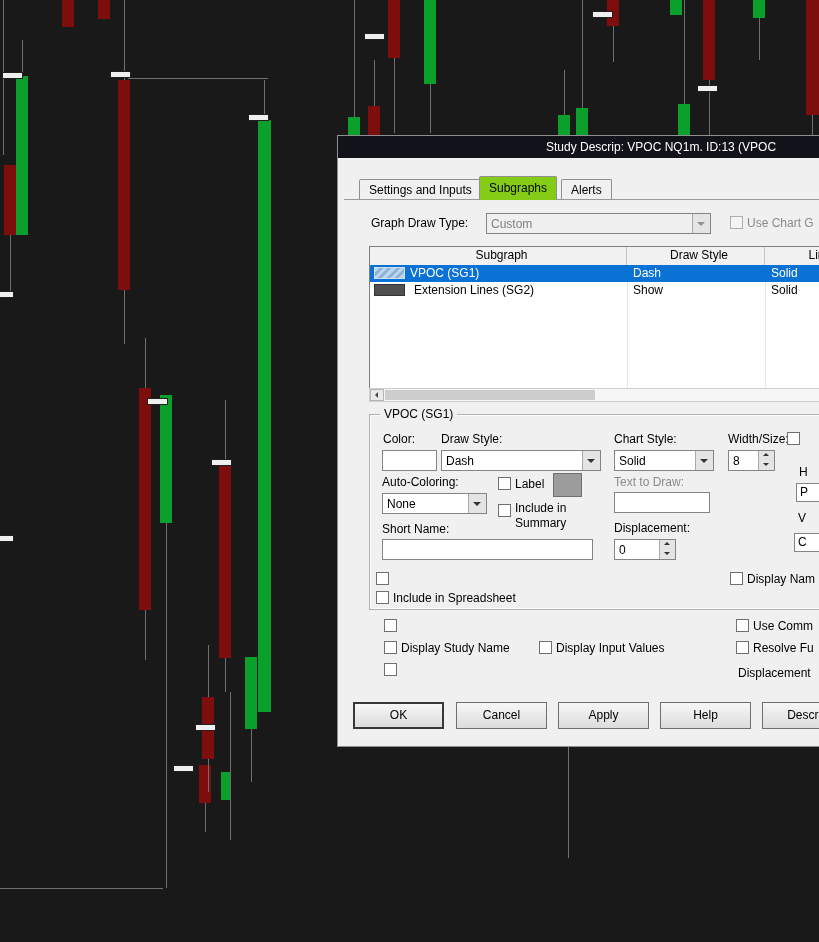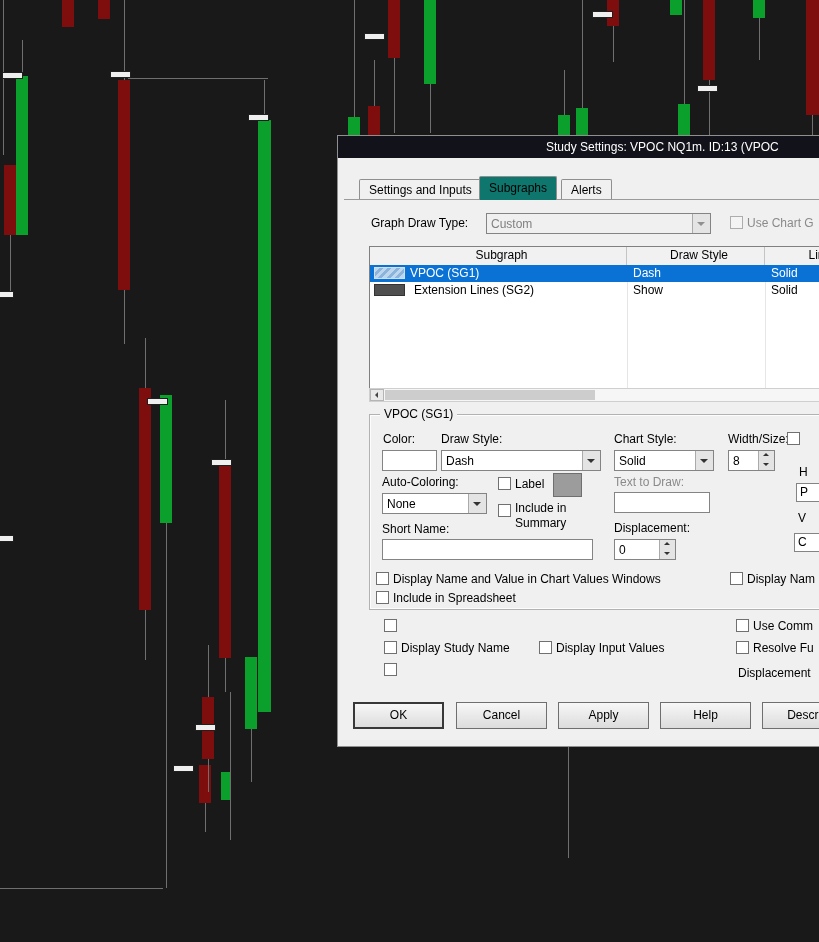--- a/index.html
+++ b/index.html
@@ -16,21 +16,21 @@
   .marker{position:absolute;width:21px;height:7px;background:#efefef;border:1px solid #1f1f1f;box-sizing:border-box;}
 
   
   .dialog{position:absolute;left:337px;top:135px;width:560px;height:612px;background:#f0f0f0;
           border:1px solid #8f8f8f;box-sizing:border-box;}
   .titlebar{position:absolute;left:0;top:0;right:0;height:22px;background:#12121a;color:#fff;}
   .titlebar .ttl{position:absolute;left:208px;top:0;line-height:22px;white-space:nowrap;}
 
   .tab{position:absolute;top:43px;height:21px;line-height:20px;padding:0 9px;background:#f0f0f0;
        border:1px solid #8f8f8f;border-bottom:none;border-radius:2px 2px 0 0;box-sizing:border-box;white-space:nowrap;}
-  .tab.active{top:40px;height:24px;line-height:23px;z-index:3;background:#0f766e;}
+  .tab.active{top:40px;height:24px;line-height:23px;z-index:3;background:#84cc16;}
   .tabline{position:absolute;left:6px;right:0;top:63px;height:1px;background:#9a9a9a;z-index:1;}
 
   .lbl{position:absolute;white-space:nowrap;line-height:13px;}
   .lbl.dis{color:#8a8a8a;}
 
   .combo{position:absolute;height:21px;background:#fff;border:1px solid #848484;box-sizing:border-box;}
   .combo .ctxt{position:absolute;left:4px;top:3px;right:18px;white-space:nowrap;overflow:hidden;}
   .combo .cbtn{position:absolute;right:0;top:0;bottom:0;width:17px;background:#e4e4e4;border-left:1px solid #aaa;}
   .combo .cbtn::after{content:"";position:absolute;left:4px;top:8px;border:4px solid transparent;border-top-color:#333;}
   .combo.disabled{background:#f0f0f0;color:#808080;}
@@ -149,21 +149,21 @@
       <div class="marker" style="left: 195px; top: 724px;"></div>
       <div class="marker" style="left: 173px; top: 765px;"></div>
       <div class="marker" style="left: 364px; top: 33px;"></div>
       <div class="marker" style="left: 592px; top: 11px;"></div>
       <div class="marker" style="left: 697px; top: 85px;"></div>
     </div>
 
   <div class="dialog">
 
     <div class="titlebar">
-      <span class="ttl">Study Settings: VPOC NQ1m. ID:13 (VPOC</span>
+      <span class="ttl">Study Descrip: VPOC NQ1m. ID:13 (VPOC</span>
     </div>
 
     <div class="tab" style="left:21px">Settings and Inputs</div>
     <div class="tab active" style="left:141px">Subgraphs</div>
     <div class="tab" style="left:223px">Alerts</div>
     <div class="tabline"></div>
 
     <span class="lbl" style="left:33px;top:81px">Graph Draw Type:</span>
     <div class="combo disabled" style="left:148px;top:77px;width:225px">
       <span class="ctxt">Custom</span>
@@ -253,21 +253,20 @@
     <input class="tinput" style="left: 44px; top: 403px; width: 211px;" value="">
 
     <span class="lbl" style="left:276px;top:386px">Displacement:</span>
     <div class="spin" style="left:276px;top:403px;width:62px">
       <span class="sval">0</span>
       <span class="sup"></span>
       <span class="sdn"></span>
     </div>
 
     <span class="cb" style="left:38px;top:436px"></span>
-    <span class="lbl" style="left:55px;top:437px">Display Name and Value in Chart Values Windows</span>
     <span class="cb" style="left:392px;top:436px"></span>
     <span class="lbl" style="left:409px;top:437px">Display Nam</span>
 
     <span class="cb" style="left:38px;top:455px"></span>
     <span class="lbl" style="left:55px;top:456px">Include in Spreadsheet</span>
 
     <span class="cb" style="left:46px;top:483px"></span>
     <span class="cb" style="left:398px;top:483px"></span>
     <span class="lbl" style="left:415px;top:484px">Use Comm</span>
 

